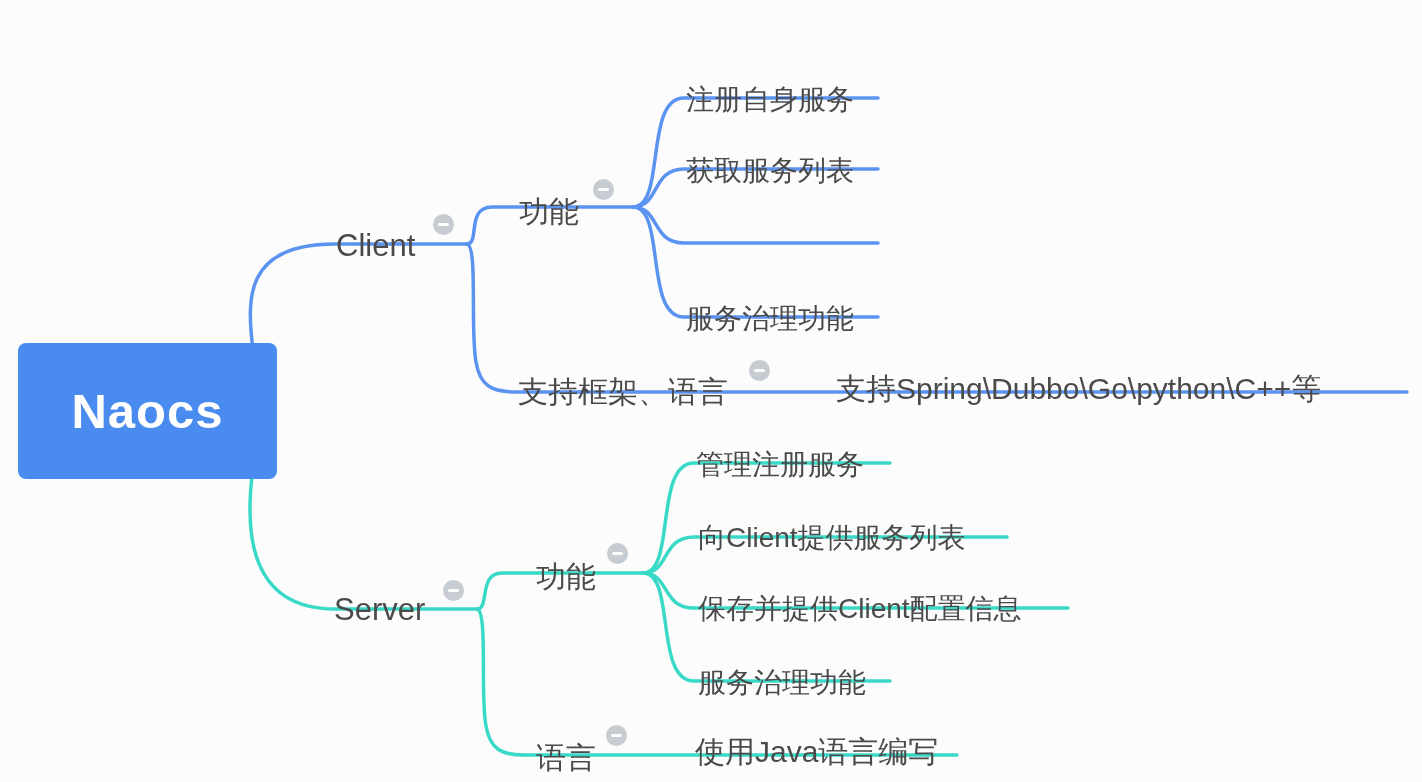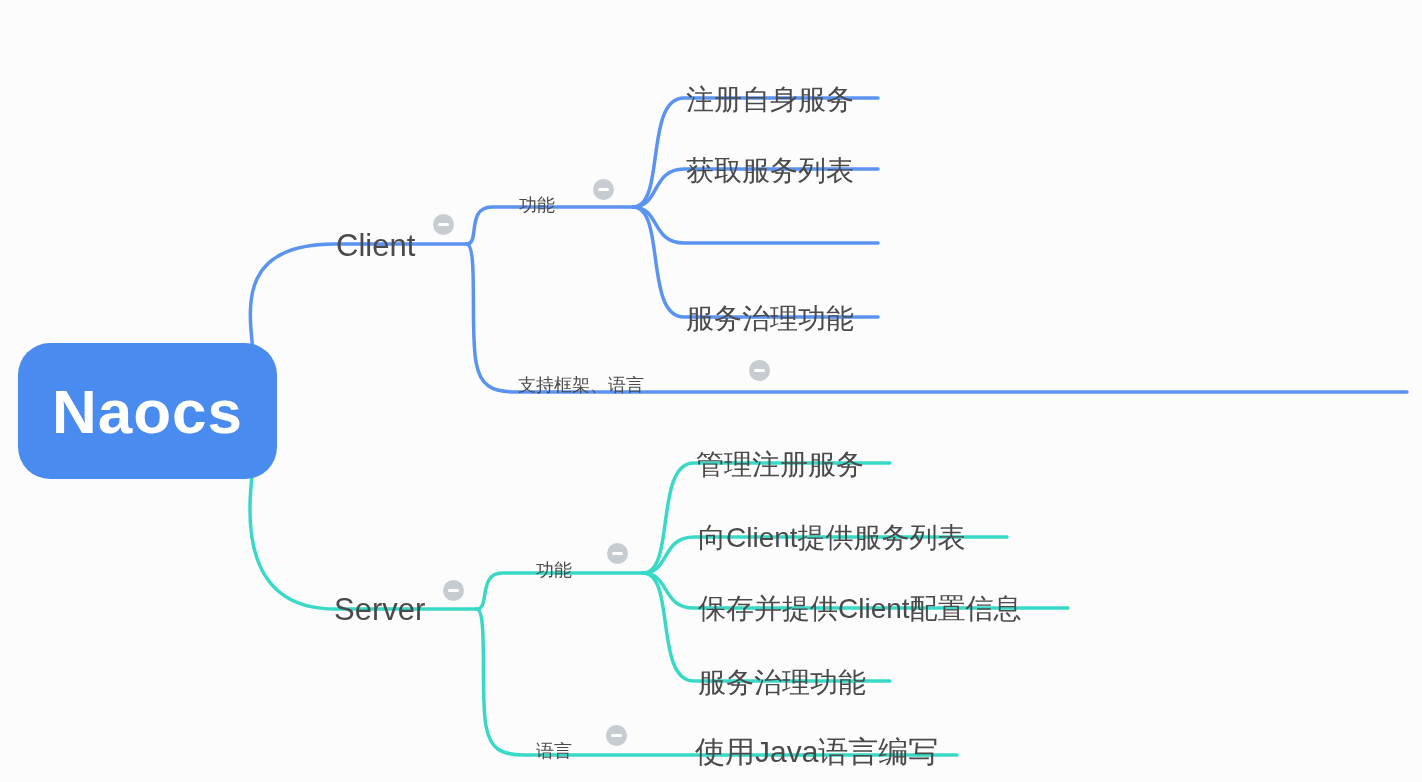--- a/index.html
+++ b/index.html
@@ -19,31 +19,31 @@
     position:relative;
   }
   .canvas{position:relative;width:1422px;height:782px;}
   svg.edges{position:absolute;left:0;top:0;width:1422px;height:782px;}
   svg.edges path{fill:none;stroke-width:3.5;stroke-linecap:round;stroke-linejoin:round;}
   .edge-client{stroke:var(--client-branch);}
   .edge-server{stroke:var(--server-branch);}
 
   .root-node{
     position:absolute;left:18px;top:343px;width:259px;height:136px;
-    background:var(--root-fill);border-radius:32px;
+    background:var(--root-fill);border-radius:8px;
     display:flex;align-items:center;justify-content:center;
-    color:var(--root-text);font-size:62px;font-weight:600;
+    color:var(--root-text);font-size:49px;font-weight:600;
     letter-spacing:1px;
   }
   .label{
     position:absolute;color:var(--node-text);white-space:nowrap;
     font-weight:500;line-height:1.15;margin-top:22px;
   }
   .lvl1{font-size:31px;}
-  .lvl2{font-size:18px;}
+  .lvl2{font-size:30px;}
   .leaf{font-size:28px;}
   .value{font-size:30px;}
 
   .collapse{
     position:absolute;width:21px;height:21px;border-radius:50%;
     background:var(--icon-bg);cursor:pointer;
   }
   .collapse::after{
     content:"";position:absolute;left:5px;top:9px;width:11px;height:3px;
     background:#ffffff;border-radius:2px;
@@ -80,20 +80,21 @@
 
   <div class="label lvl2" style="left:519px;top:173px;">功能</div>
   <span class="collapse" style="left:593px;top:179px;"></span>
 
   <div class="label leaf" style="left:686px;top:62px;">注册自身服务</div>
   <div class="label leaf" style="left:686px;top:133px;">获取服务列表</div>
   <div class="label leaf" style="left:686px;top:281px;">服务治理功能</div>
 
   <div class="label lvl2" style="left:518px;top:353px;">支持框架、语言</div>
   <span class="collapse" style="left:749px;top:360px;"></span>
+  <div class="label value" style="left:836px;top:350px;">支持Spring\Dubbo\Go\python\C++等</div>
 
   <div class="label lvl1" style="left:334px;top:570px;">Server</div>
   <span class="collapse" style="left:443px;top:580px;"></span>
 
   <div class="label lvl2" style="left:536px;top:538px;">功能</div>
   <span class="collapse" style="left:607px;top:543px;"></span>
 
   <div class="label leaf" style="left:696px;top:427px;">管理注册服务</div>
   <div class="label leaf" style="left:698px;top:500px;">向Client提供服务列表</div>
   <div class="label leaf" style="left:698px;top:571px;">保存并提供Client配置信息</div>

